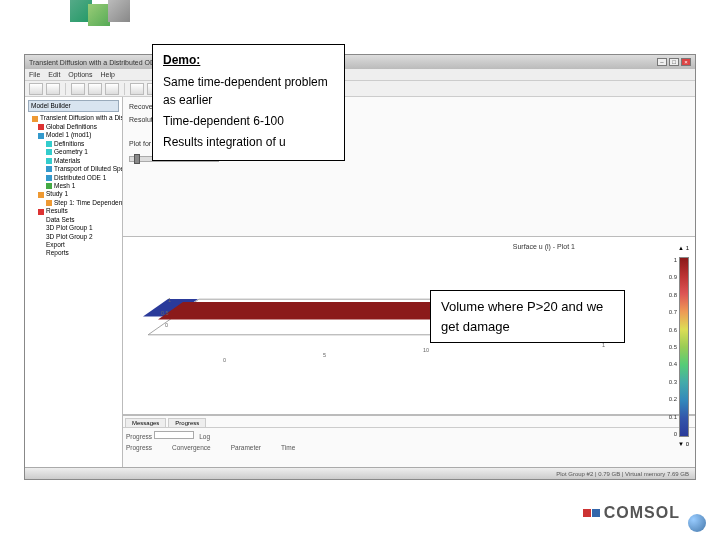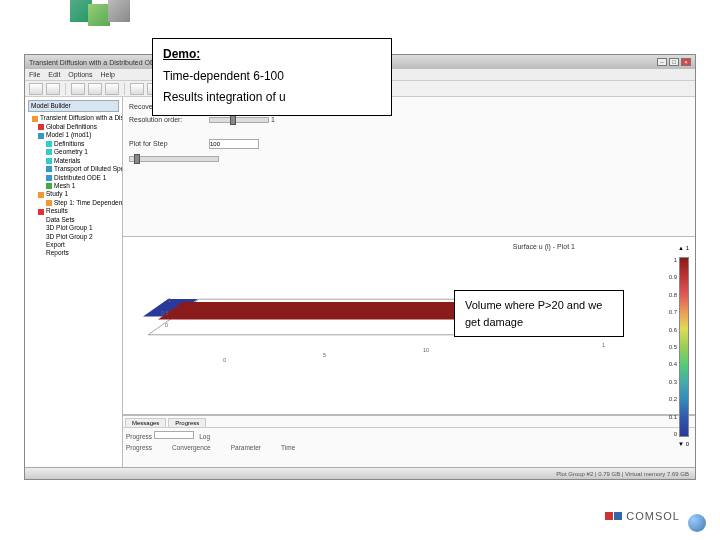--- a/index.html
+++ b/index.html
@@ -58,26 +58,26 @@
   
   .msg-panel{flex:0 0 52px;background:#fafafa;border-top:1px solid #bbb;font-size:6.5px;display:flex;flex-direction:column}
   .msg-tabs{height:12px;display:flex;border-bottom:1px solid #ccc;align-items:flex-end}
   .msg-tab{padding:1px 6px;border:1px solid #ccc;border-bottom:none;background:#eee;margin-left:2px;font-size:6px}
   .msg-body{flex:1;padding:3px;color:#555}
   .msg-row2{display:flex;gap:20px;margin-top:4px}
   
   .status-bar{height:12px;background:linear-gradient(#eee,#ccc);border-top:1px solid #aaa;font-size:6px;display:flex;align-items:center;justify-content:flex-end;padding:0 6px;color:#555}
   
   .callout{position:absolute;background:#fff;border:1.5px solid #000;padding:6px 10px;font-family:Arial;font-size:12px;line-height:1.5;z-index:20}
-  .callout.demo{top:38px;left:152px;width:240px}
+  .callout.demo{top:44px;left:152px;width:193px}
   .callout.demo .hd{font-weight:bold;text-decoration:underline;margin-bottom:4px}
   .callout.demo .ln{margin-bottom:3px}
-  .callout.note{top:290px;left:454px;width:170px;font-size:11px}
-  
-  .comsol-logo{position:absolute;bottom:18px;right:40px;display:flex;align-items:center;gap:4px;font-size:11px;font-weight:normal;color:#555;letter-spacing:1px}
+  .callout.note{top:290px;left:430px;width:195px;font-size:13px}
+  
+  .comsol-logo{position:absolute;bottom:18px;right:40px;display:flex;align-items:center;gap:4px;font-size:16px;font-weight:bold;color:#555;letter-spacing:1px}
   .comsol-sq{display:flex;gap:1px}
   .comsol-sq span{width:8px;height:8px}
   .comsol-sq .r{background:#c33}
   .comsol-sq .b{background:#36a}
   
   .corner-dot{position:absolute;bottom:8px;right:14px;width:18px;height:18px;border-radius:50%;background:radial-gradient(circle at 30% 30%,#9cf,#47a);}
   
   .axis-num{position:absolute;font-size:5.5px;color:#666}
 </style>
 </head>
@@ -203,20 +203,21 @@
     </div>
   </div>
 
   <div class="status-bar">
       <span>Plot Group #2 | 0.79 GB | Virtual memory 7.69 GB</span>
     </div>
 </div>
 
 <div class="callout demo">
   <div class="hd">Demo:</div>
+  <div class="ln">Same time-dependent problem as earlier</div>
   <div class="ln">Time-dependent 6-100</div>
   <div class="ln">Results integration of u</div>
 </div>
 
 <div class="callout note">Volume where P&gt;20 and we get damage</div>
 
 <div class="comsol-logo">
   <div class="comsol-sq">
       <span class="r"></span>
       <span class="b"></span>

